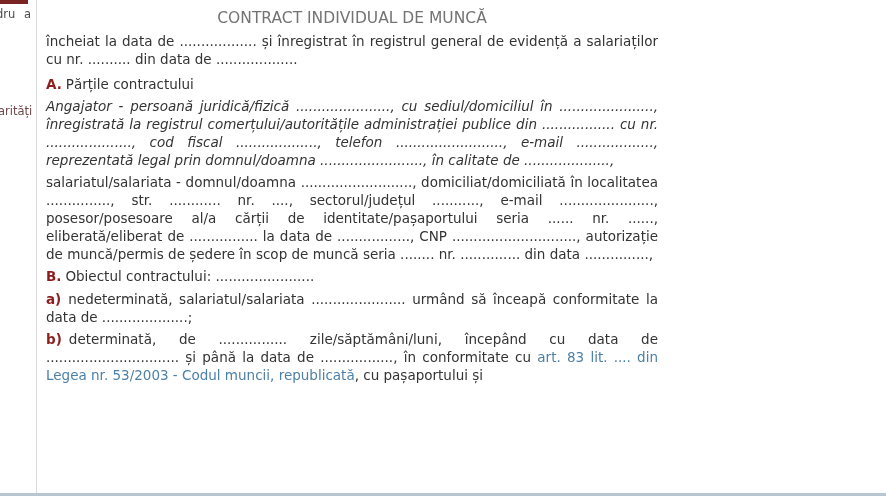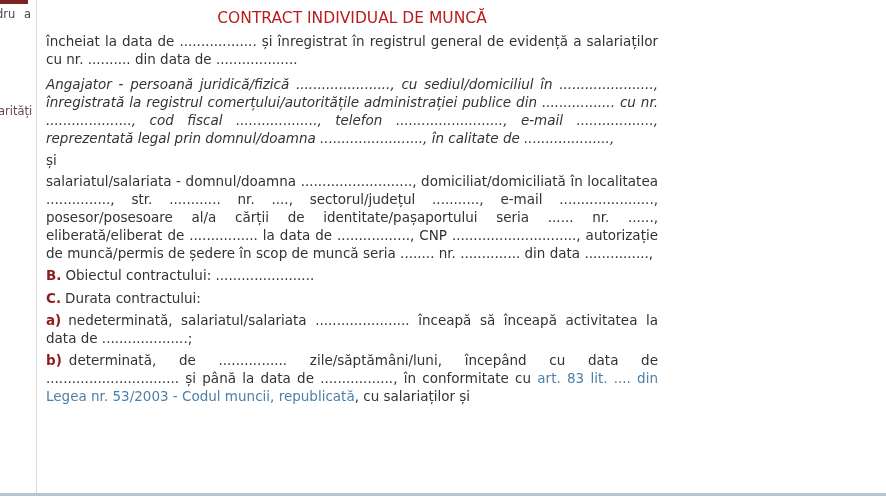--- a/index.html
+++ b/index.html
@@ -35,21 +35,21 @@
   .doc {
     position: absolute; left: 46px; top: 9px;
     width: 612px;
     font-size: 13.5px;
     line-height: 18px;
   }
   .doc p { margin: 0; text-align: justify; }
   .doc-title {
     text-align: center !important;
     font-size: 15.5px;
-    color: #b91c1c;
+    color: #737373;
     margin-bottom: 5px !important;
   }
   .doc-subtitle { text-align: center; margin-bottom: 7px !important; }
   .sec-label { font-weight: bold; color: #8f1d1d; margin-right: 4px; }
   .clause-label { font-weight: bold; color: #8f1d1d; margin-right: 7px; }
   .heading-a { margin-bottom: 4px !important; text-align: left !important; }
   .para-employer { margin-bottom: 4px !important; font-style: italic; }
   .conjunction  { margin-bottom: 3px !important; text-align: left !important; }
   .para-employee { margin-bottom: 4px !important; }
   .para-agreement { margin-bottom: 4px !important; }
@@ -83,42 +83,41 @@
     <span class="frag frag-top">dru a</span>
     <span class="frag frag-mid">arități</span>
   </div>
 
   <div class="doc">
 
     <p class="doc-title">CONTRACT INDIVIDUAL DE MUNCĂ</p>
 
     <p class="doc-subtitle">încheiat la data de .................. și înregistrat în registrul general de evidență a salariaților cu nr. .......... din data de ...................</p>
 
+    <p class="heading-a">
+      <span class="sec-label">A.</span><span>Părțile contractului</span>
+    </p>
 
     <p class="para-employer">Angajator - persoană juridică/fizică ......................, cu sediul/domiciliul în ......................, înregistrată la registrul comerțului/autoritățile administrației publice din ................. cu nr. ...................., cod fiscal ..................., telefon ........................., e-mail .................., reprezentată legal prin domnul/doamna ........................, în calitate de ....................,</p>
 
-    <p class="conjunction">și</p>
 
     <p class="para-employee">salariatul/salariata - domnul/doamna .........................., domiciliat/domiciliată în localitatea ..............., str. ............ nr. ...., sectorul/județul ..........., e-mail ......................, posesor/posesoare al/a cărții de identitate/pașaportului seria ...... nr. ......, eliberată/eliberat de ................ la data de ................., CNP ............................., autorizație de muncă/permis de ședere în scop de muncă seria ........ nr. .............. din data ...............,</p>
 
 
     <p class="heading-b">
       <span class="sec-label">B.</span><span>Obiectul contractului: .......................</span>
     </p>
 
-    <p class="heading-c">
-      <span class="sec-label">C.</span><span>Durata contractului:</span>
-    </p>
 
     <p class="clause-a">
-      <span class="clause-label">a)</span><span>nedeterminată, salariatul/salariata ...................... înceapă să înceapă activitatea la data de ....................;</span>
+      <span class="clause-label">a)</span><span>nedeterminată, salariatul/salariata ...................... urmând să înceapă conformitate la data de ....................;</span>
     </p>
 
     <p class="clause-b">
-      <span class="clause-label">b)</span><span>determinată, de ................ zile/săptămâni/luni, începând cu data de ............................... și până la data de ................., în conformitate cu </span><a class="law-link" href="#">art. 83 lit. .... din Legea nr. 53/2003 - Codul muncii, republicată</a><span>, cu salariaților și</span>
+      <span class="clause-label">b)</span><span>determinată, de ................ zile/săptămâni/luni, începând cu data de ............................... și până la data de ................., în conformitate cu </span><a class="law-link" href="#">art. 83 lit. .... din Legea nr. 53/2003 - Codul muncii, republicată</a><span>, cu pașaportului și</span>
     </p>
 
   </div>
 
   <div class="bottom-border"></div>
   <div class="bottom-gap"></div>
 
 </div>
 
 </body></html>

